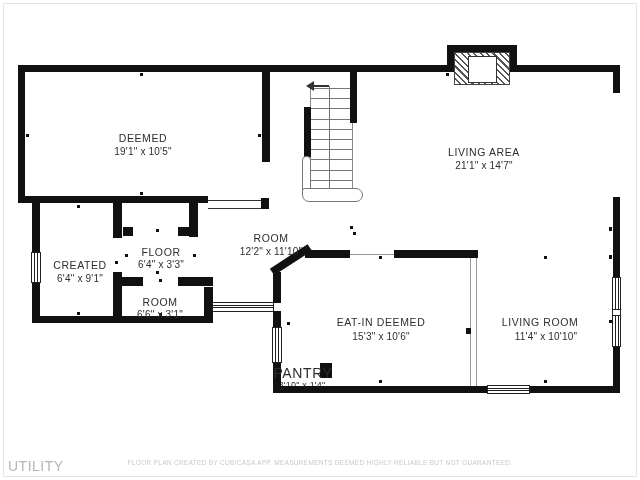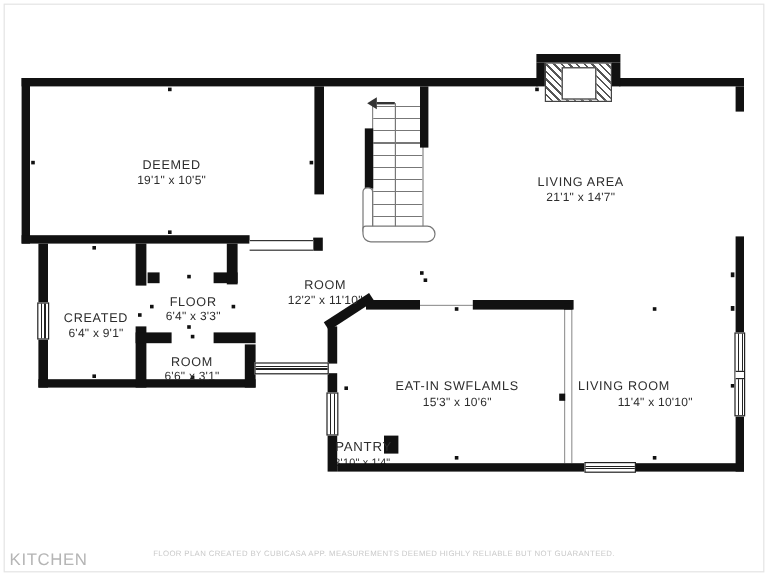--- a/index.html
+++ b/index.html
@@ -153,24 +153,24 @@
 
   <div class="room-label" style="left:80px;top:265px">CREATED</div>
   <div class="room-dims" style="left:80px;top:278px">6'4" x 9'1"</div>
 
   <div class="room-label" style="left:161px;top:252px">FLOOR</div>
   <div class="room-dims" style="left:161px;top:264px">6'4" x 3'3"</div>
 
   <div class="room-label" style="left:160px;top:302px">ROOM</div>
   <div class="room-dims" style="left:160px;top:314px">6'6" x 3'1"</div>
 
-  <div class="room-label" style="left:381px;top:322px">EAT-IN SWFLAMLS</div>
+  <div class="room-label" style="left:381px;top:322px">EAT-IN DEEMED</div>
   <div class="room-dims" style="left:381px;top:336px">15'3" x 10'6"</div>
 
-  <div class="room-label" style="left:520px;top:322px">LIVING ROOM</div>
+  <div class="room-label" style="left:540px;top:322px">LIVING ROOM</div>
   <div class="room-dims" style="left:546px;top:336px">11'4" x 10'10"</div>
 
-  <div class="room-label" style="left:303px;top:373px;font-size:11px">PANTRY</div>
+  <div class="room-label" style="left:303px;top:373px;font-size:14px">PANTRY</div>
   <div class="room-dims under" style="left:302px;top:385px;font-size:9px">3'10" x 1'4"</div>
 
-  <div class="watermark">KITCHEN</div>
+  <div class="watermark">UTILITY</div>
   <div class="disclaimer">FLOOR PLAN CREATED BY CUBICASA APP. MEASUREMENTS DEEMED HIGHLY RELIABLE BUT NOT GUARANTEED.</div>
 </div>
 
 </body></html>

